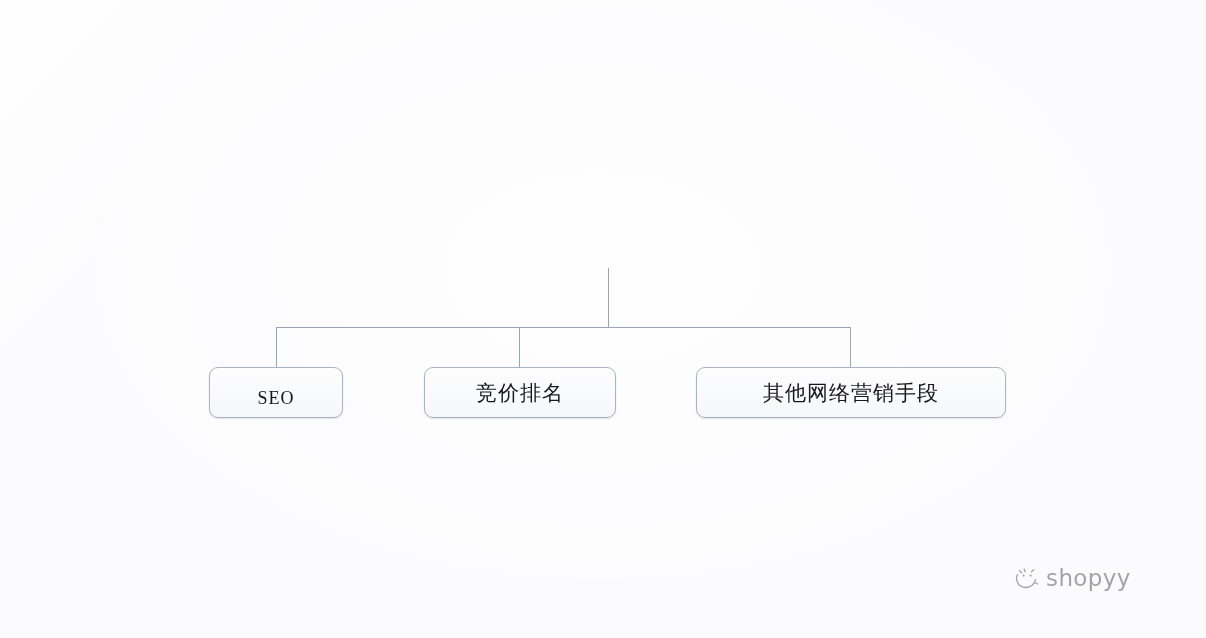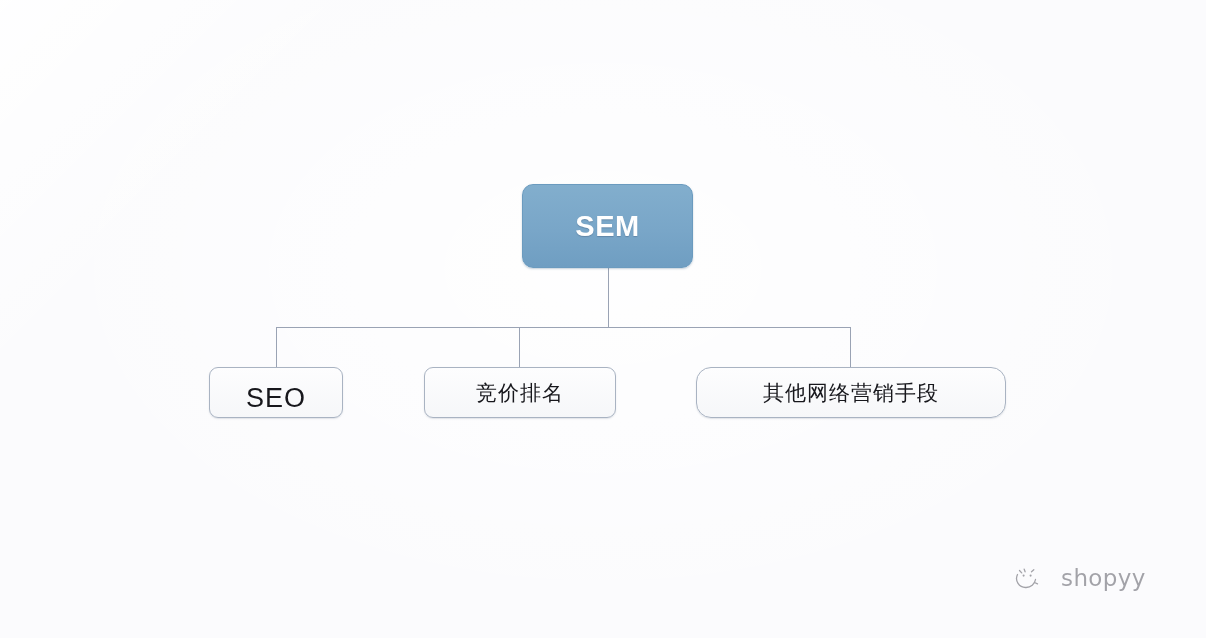--- a/index.html
+++ b/index.html
@@ -72,43 +72,43 @@
   .node-child {
     top: 367px;
     height: 51px;
     background: linear-gradient(180deg, #fdfdfe 0%, #f6f7f9 100%);
     border: 1px solid #a9b3c2;
     box-shadow: 0 1px 1.5px rgba(120,130,150,0.22);
     color: #17171c;
   }
 
   .node-child .label-latin {
-    font-family: Liberation Sans, sans-serif;
-    font-size: 27px;
+    font-family: Liberation Serif, serif;
+    font-size: 18px;
     letter-spacing: 1px;
     margin-top: 12px;
   }
   .node-child .label-cjk {
     font-family: "DejaVu Sans", sans-serif;
     font-size: 21px;
     letter-spacing: 1px;
   }
 
   #node-seo   { left: 209px; width: 134px; }
   #node-ppc   { left: 424px; width: 192px; }
-  #node-other { left: 696px; width: 310px; border-radius: 15px; }
+  #node-other { left: 696px; width: 310px; }
 
   
   #watermark {
     position: absolute;
     left: 1012px;
     top: 563px;
     display: flex;
     align-items: center;
-    gap: 19px;
+    gap: 4px;
     opacity: 0.42;
   }
   #watermark .wm-mark {
     width: 30px;
     height: 30px;
     flex: none;
   }
   #watermark .wm-text {
     font-family: "DejaVu Sans", sans-serif;
     font-size: 23px;
@@ -127,23 +127,20 @@
       <line x1="608.5" y1="268" x2="608.5" y2="327.5"></line>
 
       <line x1="276" y1="327.5" x2="851" y2="327.5"></line>
 
       <line x1="276.5" y1="327.5" x2="276.5" y2="367"></line>
       <line x1="519.5" y1="327.5" x2="519.5" y2="367"></line>
       <line x1="850.5" y1="327.5" x2="850.5" y2="367"></line>
     </g>
   </svg>
 
-  <div class="node node-root">
-    <span>SEM</span>
-  </div>
 
   <div class="node node-child" id="node-seo">
     <span class="label-latin">SEO</span>
   </div>
 
   <div class="node node-child" id="node-ppc">
     <span class="label-cjk">竞价排名</span>
   </div>
 
   <div class="node node-child" id="node-other">

